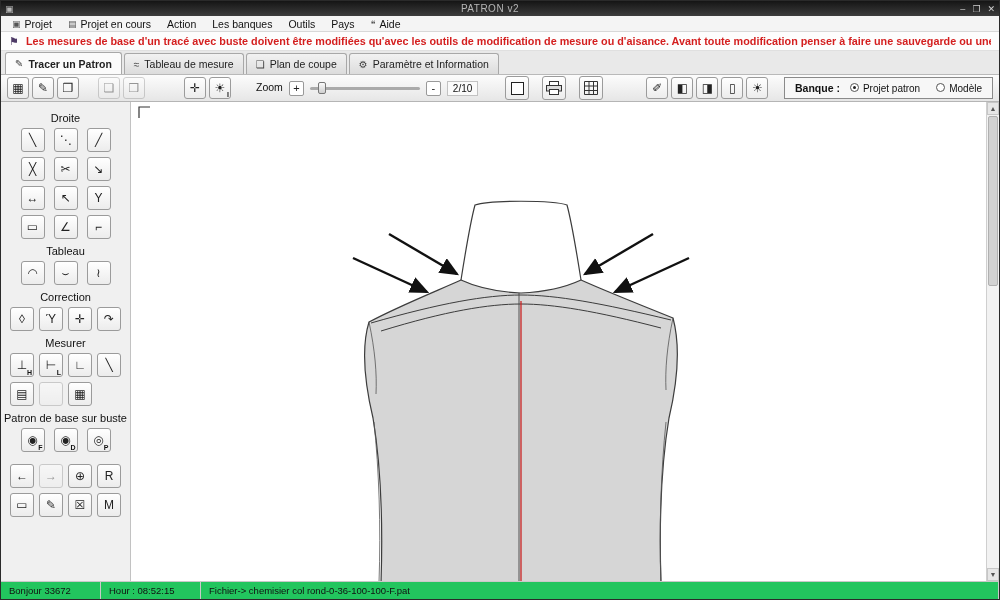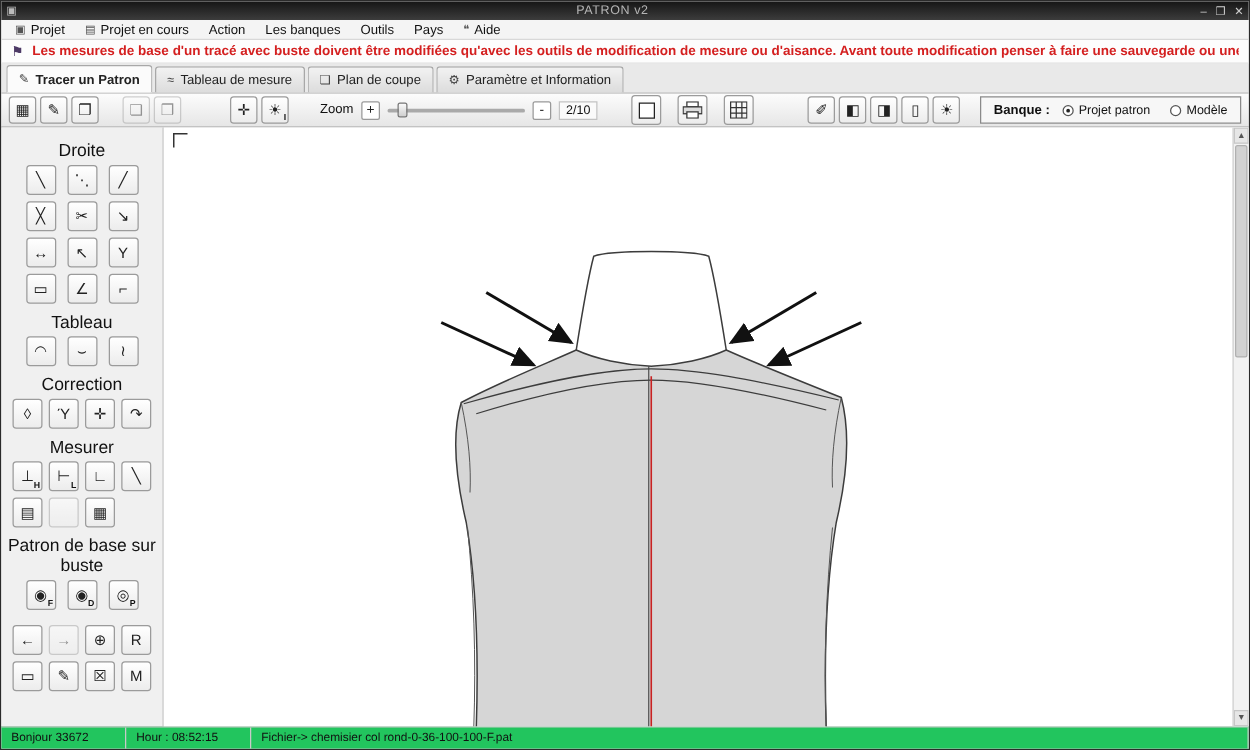--- a/index.html
+++ b/index.html
@@ -58,28 +58,28 @@
               font-size:11px; display:flex; align-items:center; justify-content:center; color:#222; }
   .zoom-slider { position:relative; width:110px; height:14px; }
   .zoom-track { position:absolute; left:0; right:0; top:6px; height:3px; background:#aaa; border-radius:2px; }
   .zoom-thumb { position:absolute; left:8px; top:1px; width:8px; height:12px;
                 background:linear-gradient(#fafafa,#cfcfcf); border:1px solid #777; border-radius:2px; }
   .zoom-value { font-size:10px; color:#111; border:1px solid #c2c2c2; background:#fafafa; padding:1px 5px; }
   .banque { margin-left:auto; display:flex; align-items:center; gap:10px; border:1px solid #8a8a8a;
             background:#f7f7f7; padding:2px 10px; height:22px; }
   .banque-label { font-size:10.5px; font-weight:bold; color:#111; }
   .banque-opts { display:flex; gap:16px; }
-  .radio-opt { display:flex; align-items:center; gap:4px; font-size:10px; color:#111; }
+  .radio-opt { display:flex; align-items:flex-start; gap:4px; font-size:10px; color:#111; }
   .radio { width:9px; height:9px; border:1px solid #555; border-radius:50%; background:#fff; position:relative; }
   .radio.on::after { content:""; position:absolute; inset:2px; background:#222; border-radius:50%; }
 
   
   .content { flex:1; display:flex; min-height:0; }
   .sidebar { width:130px; background:#f0f0f0; border-right:1px solid #c2c2c2; padding:4px 0 0 0; overflow:hidden; }
-  .section-title { font-size:14px; color:#111; text-align:center; margin:6px 0 4px; }
+  .section-title { font-size:11px; color:#111; text-align:center; margin:6px 0 4px; }
   .section-gap { height:10px; }
   .tool-grid { display:grid; justify-content:center; gap:5px 9px; margin-bottom:2px; }
   .tool-grid.cols3 { grid-template-columns:repeat(3,24px); }
   .tool-grid.cols4 { grid-template-columns:repeat(4,24px); gap:5px 5px; }
   .sidebar .tool-btn { width:24px; height:24px; }
 
   .canvas { flex:1; background:#ffffff; position:relative; overflow:hidden; }
   .canvas svg.drawing { display:block; }
   .vscroll { position:absolute; top:0; right:0; bottom:0; width:13px; background:#f2f2f2;
              border-left:1px solid #cfcfcf; display:flex; flex-direction:column; }

